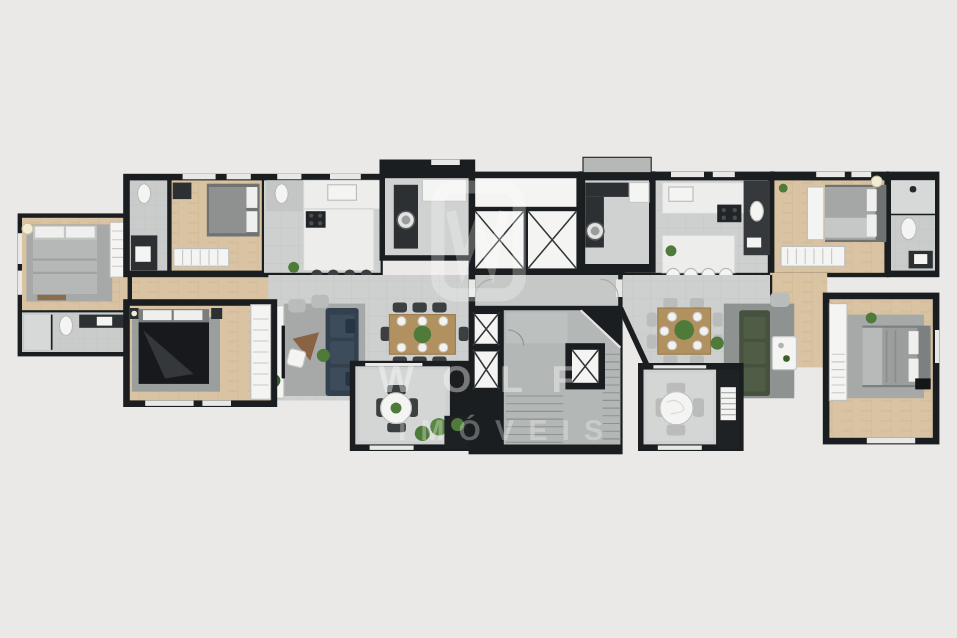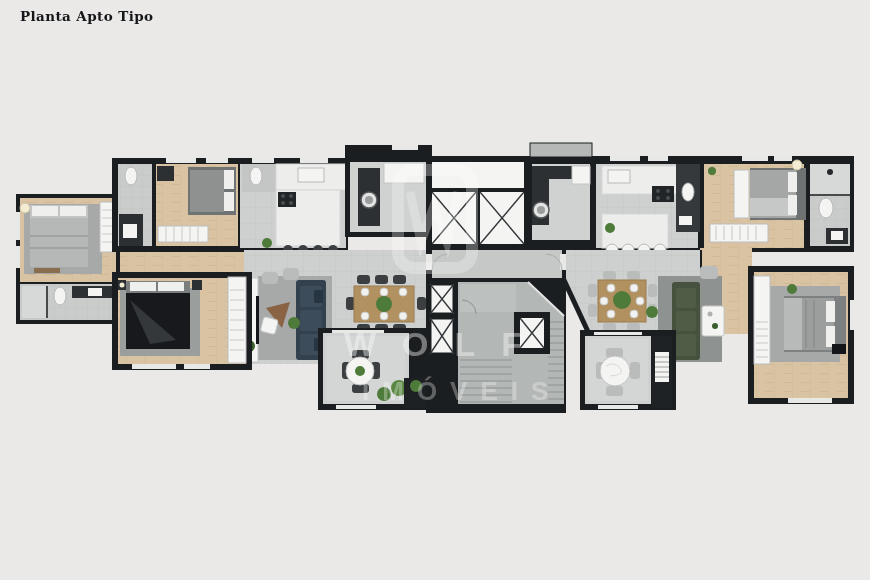--- a/index.html
+++ b/index.html
@@ -24,21 +24,20 @@
   .plantd{fill:#39602c;}
   .xline{stroke:#34383a;stroke-width:1.4;}
   .tread{stroke:#8e9291;stroke-width:1;}
   .slot{fill:#e8e8e6;}
   .wm{fill:#ffffff;}
 </style>
 </head>
 <body>
 
 <div class="canvas">
-  <div class="title">Planta Apto Tipo</div>
 
   <svg width="870" height="580" viewBox="0 0 870 580">
     <defs>
       <pattern id="tileP" width="16" height="16" patternUnits="userSpaceOnUse">
         <rect width="16" height="16" fill="#cdd0cf"></rect>
         <path d="M16 0V16M0 16H16" stroke="#c2c5c4" stroke-width="0.8" fill="none"></path>
       </pattern>
       <pattern id="bathP" width="11" height="11" patternUnits="userSpaceOnUse">
         <rect width="11" height="11" fill="#c9cccb"></rect>
         <path d="M11 0V11M0 11H11" stroke="#bfc2c1" stroke-width="0.7" fill="none"></path>

